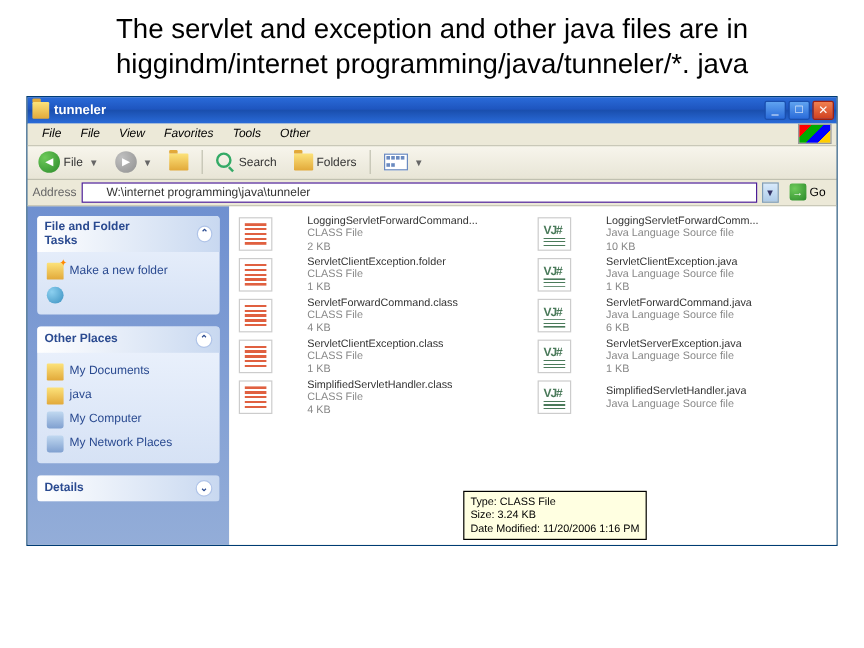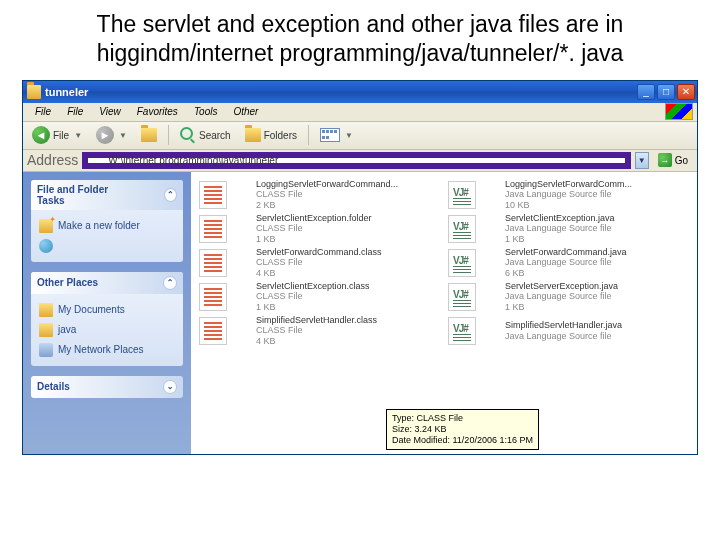--- a/index.html
+++ b/index.html
@@ -26,22 +26,22 @@
   .tool .mag { width:16px; height:16px; position:relative; }
   .mag::before { content:""; position:absolute; width:9px; height:9px; border:2px solid #3a6; border-radius:50%; top:0; left:0; }
   .mag::after { content:""; position:absolute; width:5px; height:2px; background:#3a6; transform:rotate(45deg); bottom:1px; right:1px; }
   .tool .foldico { width:16px; height:14px; background:linear-gradient(to bottom,#fce27a,#e2a93a); border-radius:1px; position:relative; }
   .tool .foldico::before { content:""; position:absolute; top:-3px; left:0; width:7px; height:3px; background:#e2a93a; border-radius:1px 1px 0 0; }
   .tool .viewico { width:20px; height:14px; border:1px solid #6a8ac0; background:#fff; display:flex; flex-wrap:wrap; padding:1px; gap:1px; }
   .viewico i { width:3px; height:3px; background:#6a8ac0; }
   .drop { font-size:8px; color:#666; margin-left:2px; }
   .sep { width:1px; height:20px; background:#c0c0b0; margin:0 2px; }
   .addressbar { height:22px; background:#ece9d8; border-bottom:1px solid #c0c0b0; display:flex; align-items:center; padding:0 4px; gap:4px; }
-  .addressbar .lbl { font-size:14px; color:#666; }
-  .addressbar .field { flex:1; height:17px; background:#fff; border:6px solid #4c1d95; display:flex; align-items:center; padding:0 3px; gap:3px; font-size:10px; color:#333; }
+  .addressbar .lbl { font-size:10px; color:#666; }
+  .addressbar .field { flex:1; height:17px; background:#fff; border:1px solid #4c1d95; display:flex; align-items:center; padding:0 3px; gap:3px; font-size:10px; color:#333; }
   .addressbar .field .foldico { width:14px; height:12px; }
   .addressbar .dropbtn { width:14px; height:17px; background:linear-gradient(to bottom,#d8eafc,#aecbe8); border:1px solid #7f9db9; display:flex; align-items:center; justify-content:center; font-size:8px; color:#336; }
   .addressbar .gobtn { display:flex; align-items:center; gap:3px; padding:2px 5px; font-size:10px; }
   .gobtn .goarr { width:14px; height:14px; background:radial-gradient(circle at 30% 30%,#6eca5a,#2a8a2a); border-radius:2px; display:flex; align-items:center; justify-content:center; color:#fff; font-size:9px; }
   .body { display:flex; height:calc(100% - 91px); }
   .sidepane { width:168px; background:linear-gradient(to bottom,#6f90d0,#93add8); padding:8px; overflow:hidden; }
   .panel { background:linear-gradient(to bottom,#edf3fd,#d6e2f5); border-radius:3px; margin-bottom:10px; overflow:hidden; }
   .panel-header { background:linear-gradient(to right,#fff,#c8d8f0); padding:4px 6px; font-size:10px; font-weight:bold; color:#2a4a90; display:flex; align-items:center; justify-content:space-between;gap:32px; }
   .panel-header .chev { width:14px; height:14px; border-radius:50%; background:#fff; border:1px solid #b0c4e8; display:flex; align-items:center; justify-content:center; font-size:8px; color:#2a4a90; }
   .panel-body { padding:6px 8px; }
@@ -169,20 +169,24 @@
         <div class="panel-body">
           <div class="task">
             <div class="ico docs"></div>
             <span>My Documents</span>
           </div>
           <div class="task">
             <div class="ico java"></div>
             <span>java</span>
           </div>
           <div class="task">
+            <div class="ico computer"></div>
+            <span>My Computer</span>
+          </div>
+          <div class="task">
             <div class="ico network"></div>
             <span>My Network Places</span>
           </div>
         </div>
       </div>
 
       <div class="panel">
         <div class="panel-header">
           <span>Details</span>
           <div class="chev">⌄</div>

